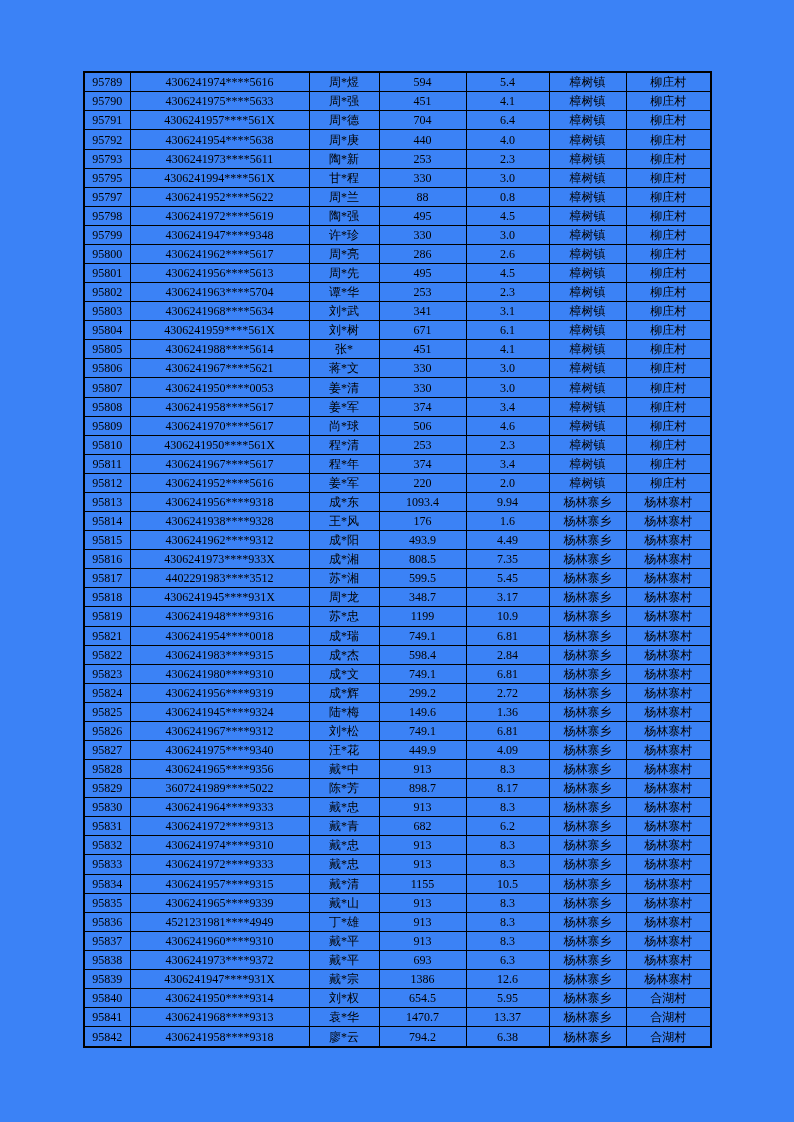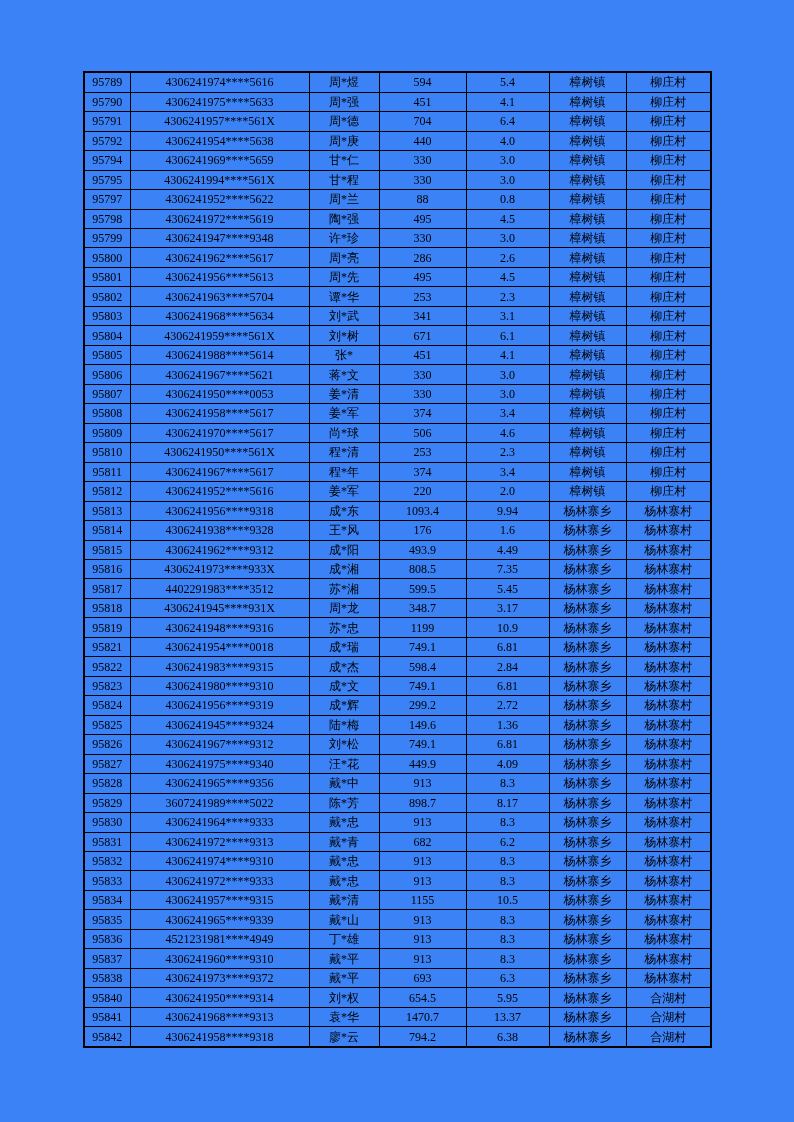--- a/index.html
+++ b/index.html
@@ -89,25 +89,25 @@
         <tr>
           <td>95792</td>
           <td>4306241954****5638</td>
           <td>周*庚</td>
           <td>440</td>
           <td>4.0</td>
           <td>樟树镇</td>
           <td>柳庄村</td>
         </tr>
         <tr>
-          <td>95794</td>
-          <td>4306241969****5659</td>
-          <td>甘*仁</td>
-          <td>330</td>
-          <td>3.0</td>
+          <td>95793</td>
+          <td>4306241973****5611</td>
+          <td>陶*新</td>
+          <td>253</td>
+          <td>2.3</td>
           <td>樟树镇</td>
           <td>柳庄村</td>
         </tr>
         <tr>
           <td>95795</td>
           <td>4306241994****561X</td>
           <td>甘*程</td>
           <td>330</td>
           <td>3.0</td>
           <td>樟树镇</td>
@@ -476,20 +476,29 @@
         <tr>
           <td>95838</td>
           <td>4306241973****9372</td>
           <td>戴*平</td>
           <td>693</td>
           <td>6.3</td>
           <td>杨林寨乡</td>
           <td>杨林寨村</td>
         </tr>
         <tr>
+          <td>95839</td>
+          <td>4306241947****931X</td>
+          <td>戴*宗</td>
+          <td>1386</td>
+          <td>12.6</td>
+          <td>杨林寨乡</td>
+          <td>杨林寨村</td>
+        </tr>
+        <tr>
           <td>95840</td>
           <td>4306241950****9314</td>
           <td>刘*权</td>
           <td>654.5</td>
           <td>5.95</td>
           <td>杨林寨乡</td>
           <td>合湖村</td>
         </tr>
         <tr>
           <td>95841</td>

